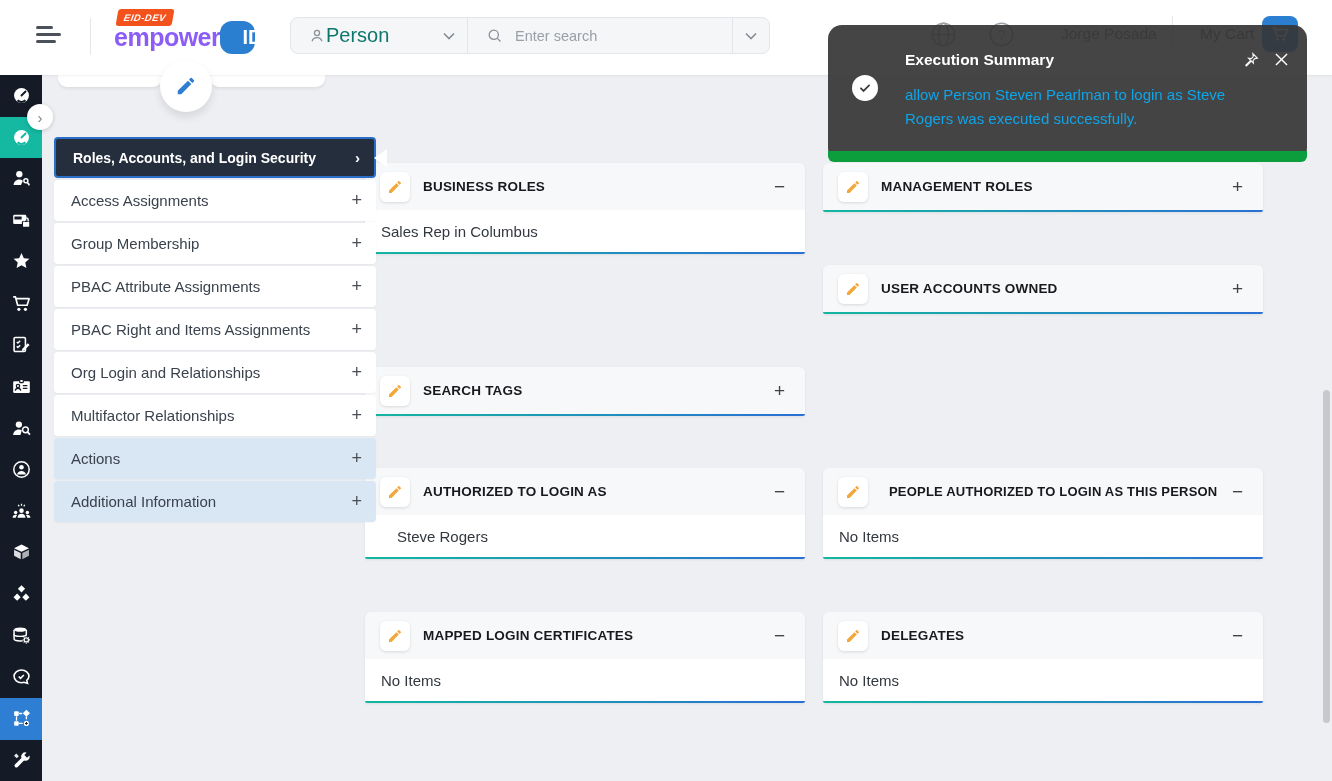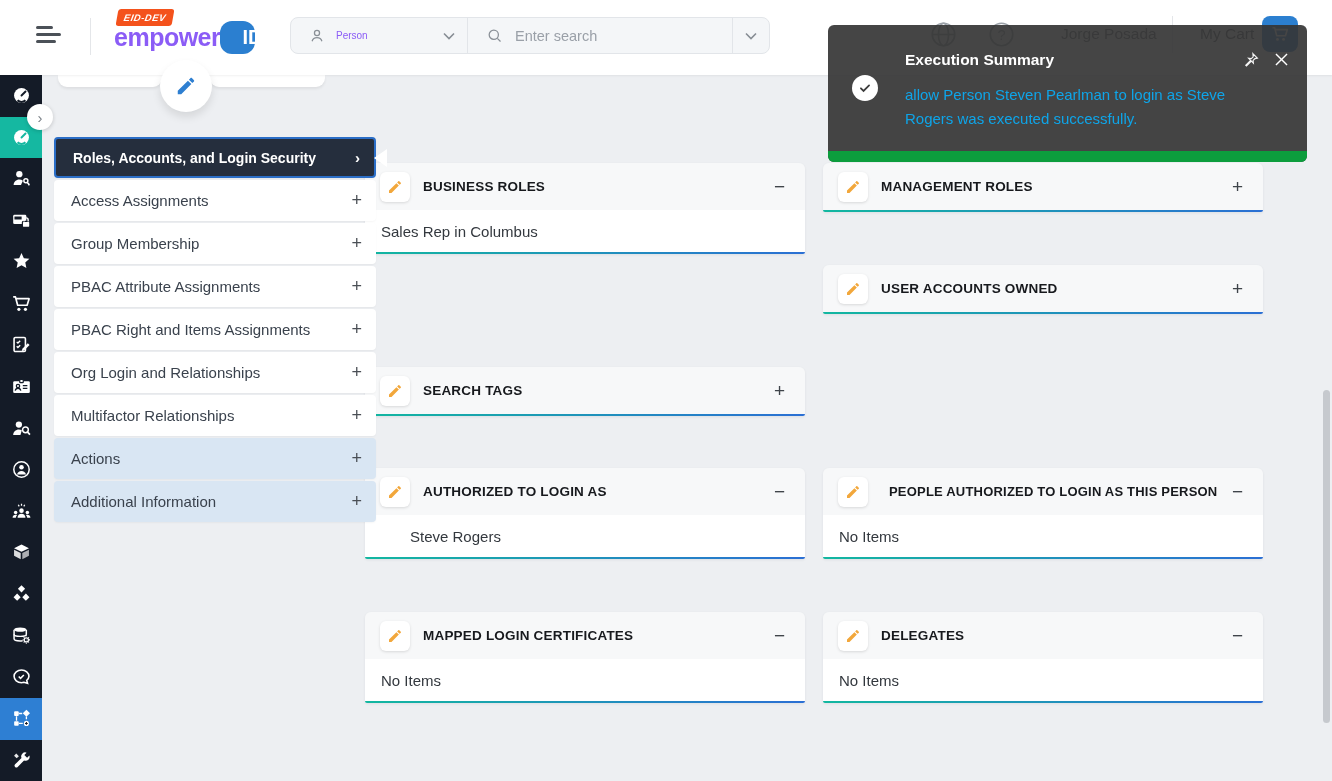--- a/index.html
+++ b/index.html
@@ -18,21 +18,21 @@
   .logo-badge { position:absolute; left:117px; top:9px; width:56px; height:17px; background:#f4521c;
                 transform:skewX(-10deg); border-radius:3px; color:#fff; font-size:9.5px; font-weight:bold;
                 font-style:italic; display:flex; align-items:center; justify-content:center; letter-spacing:.5px; }
   .logo-text { position:absolute; left:114px; top:23px; font-size:25px; font-weight:bold; color:#8b5cf6; letter-spacing:-.5px; }
   .logo-id { position:absolute; left:220px; top:21px; width:35px; height:33px; background:#2b7fd0; border-radius:12px;
              color:#fff; font-size:20px; font-weight:bold; display:flex; align-items:center; justify-content:center;padding-left:30px; }
   .search-group { position:absolute; left:290px; top:17px; width:480px; height:37px; background:#f4f6f8;
                   border:1px solid #e2e5e9; border-radius:8px; display:flex; align-items:center; }
   .sg-section { display:flex; align-items:center; height:100%; }
   .sg-person { width:176px; padding:0 12px 0 17px; cursor:pointer; }
-  .sg-person .lbl { font-size:10px; color:#8b5cf6; margin-left:10px; flex:1; }
+  .sg-person .lbl { font-size:20px; color:#0f766e; margin-left:0; flex:1; }
   .sg-sep { width:1px; height:100%; background:#e2e5e9; }
   .sg-search { flex:1; padding:0 10px 0 18px; }
   .search-input { border:none; outline:none; background:transparent; font-size:14.5px; color:#444;
                   font-family:"Liberation Sans",sans-serif; margin-left:12px; flex:1; }
   .search-input::placeholder { color:#9aa0a8; }
   .sg-chev { width:36px; justify-content:center; cursor:pointer; }
   .round-icon { position:absolute; top:21px; width:27px; height:27px; }
   .avatar { position:absolute; left:1021px; top:19px; width:31px; height:31px; border-radius:50%;
             background:radial-gradient(circle at 38% 32%, #d9b folder90 0%, #c9a océ883 0%, #caa98a 0%, #9b7a5c 55%, #5d4633 100%); }
   .user-name { position:absolute; left:1061px; top:25px; font-size:15.5px; color:#62686f; }
@@ -78,26 +78,26 @@
   
   .card { position:absolute; width:440px; border-radius:6px 6px 3px 3px; box-shadow:0 1px 3px rgba(16,24,40,.07); background:transparent; }
   .card-header { height:47px; background:#f7f8f9; border-radius:6px 6px 0 0; display:flex; align-items:center;
                  padding:0 20px 0 15px; cursor:pointer; }
   .pencil-btn { width:30px; height:30px; background:#fff; border-radius:6px; box-shadow:0 1px 3px rgba(0,0,0,.13);
                 display:flex; align-items:center; justify-content:center; cursor:pointer; flex:none; }
   .card-title { margin-left:13px; font-size:13.5px; font-weight:bold; color:#17191d; letter-spacing:.2px; flex:1; white-space:nowrap; }
   .card-toggle { font-size:19px; color:#3f444a; cursor:pointer; line-height:1; }
   .card-row { height:42px; background:#fff; display:flex; align-items:center; padding-left:16px;
               font-size:15px; color:#33383e; cursor:pointer; }
-  .card-row.indent { padding-left:45px; }
+  .card-row.indent { padding-left:32px; }
   .card-underline { height:2px; background:linear-gradient(90deg,#12b7a0,#2b6fd4); border-radius:0 0 3px 3px; }
 
   
   .toast { position:absolute; left:828px; top:25px; width:479px; height:137px; background:rgba(53,53,53,.92);
-           border-radius:6px; z-index:30; color:#fff; }
+           border-radius:14px; z-index:30; color:#fff; }
   .toast-title { position:absolute; left:77px; top:26px; font-size:15.5px; font-weight:bold; }
   .toast-pin { position:absolute; right:47px; top:26px; width:18px; height:18px; cursor:pointer; opacity:.95; }
   .toast-close { position:absolute; right:16px; top:25px; width:19px; height:19px; cursor:pointer; }
   .toast-check { position:absolute; left:24px; top:50px; width:26px; height:26px; border-radius:50%; background:#fff;
                  display:flex; align-items:center; justify-content:center; }
   .toast-msg { position:absolute; left:77px; top:58px; width:345px; font-size:15px; line-height:24px; color:#0ea5e9; }
   .toast-bar { position:absolute; left:0; bottom:0; width:100%; height:11px; border-radius:0 0 6px 6px; }
 
   
   .scroll-thumb { position:absolute; right:2px; top:390px; width:7px; height:333px; background:#c6c9ce;

